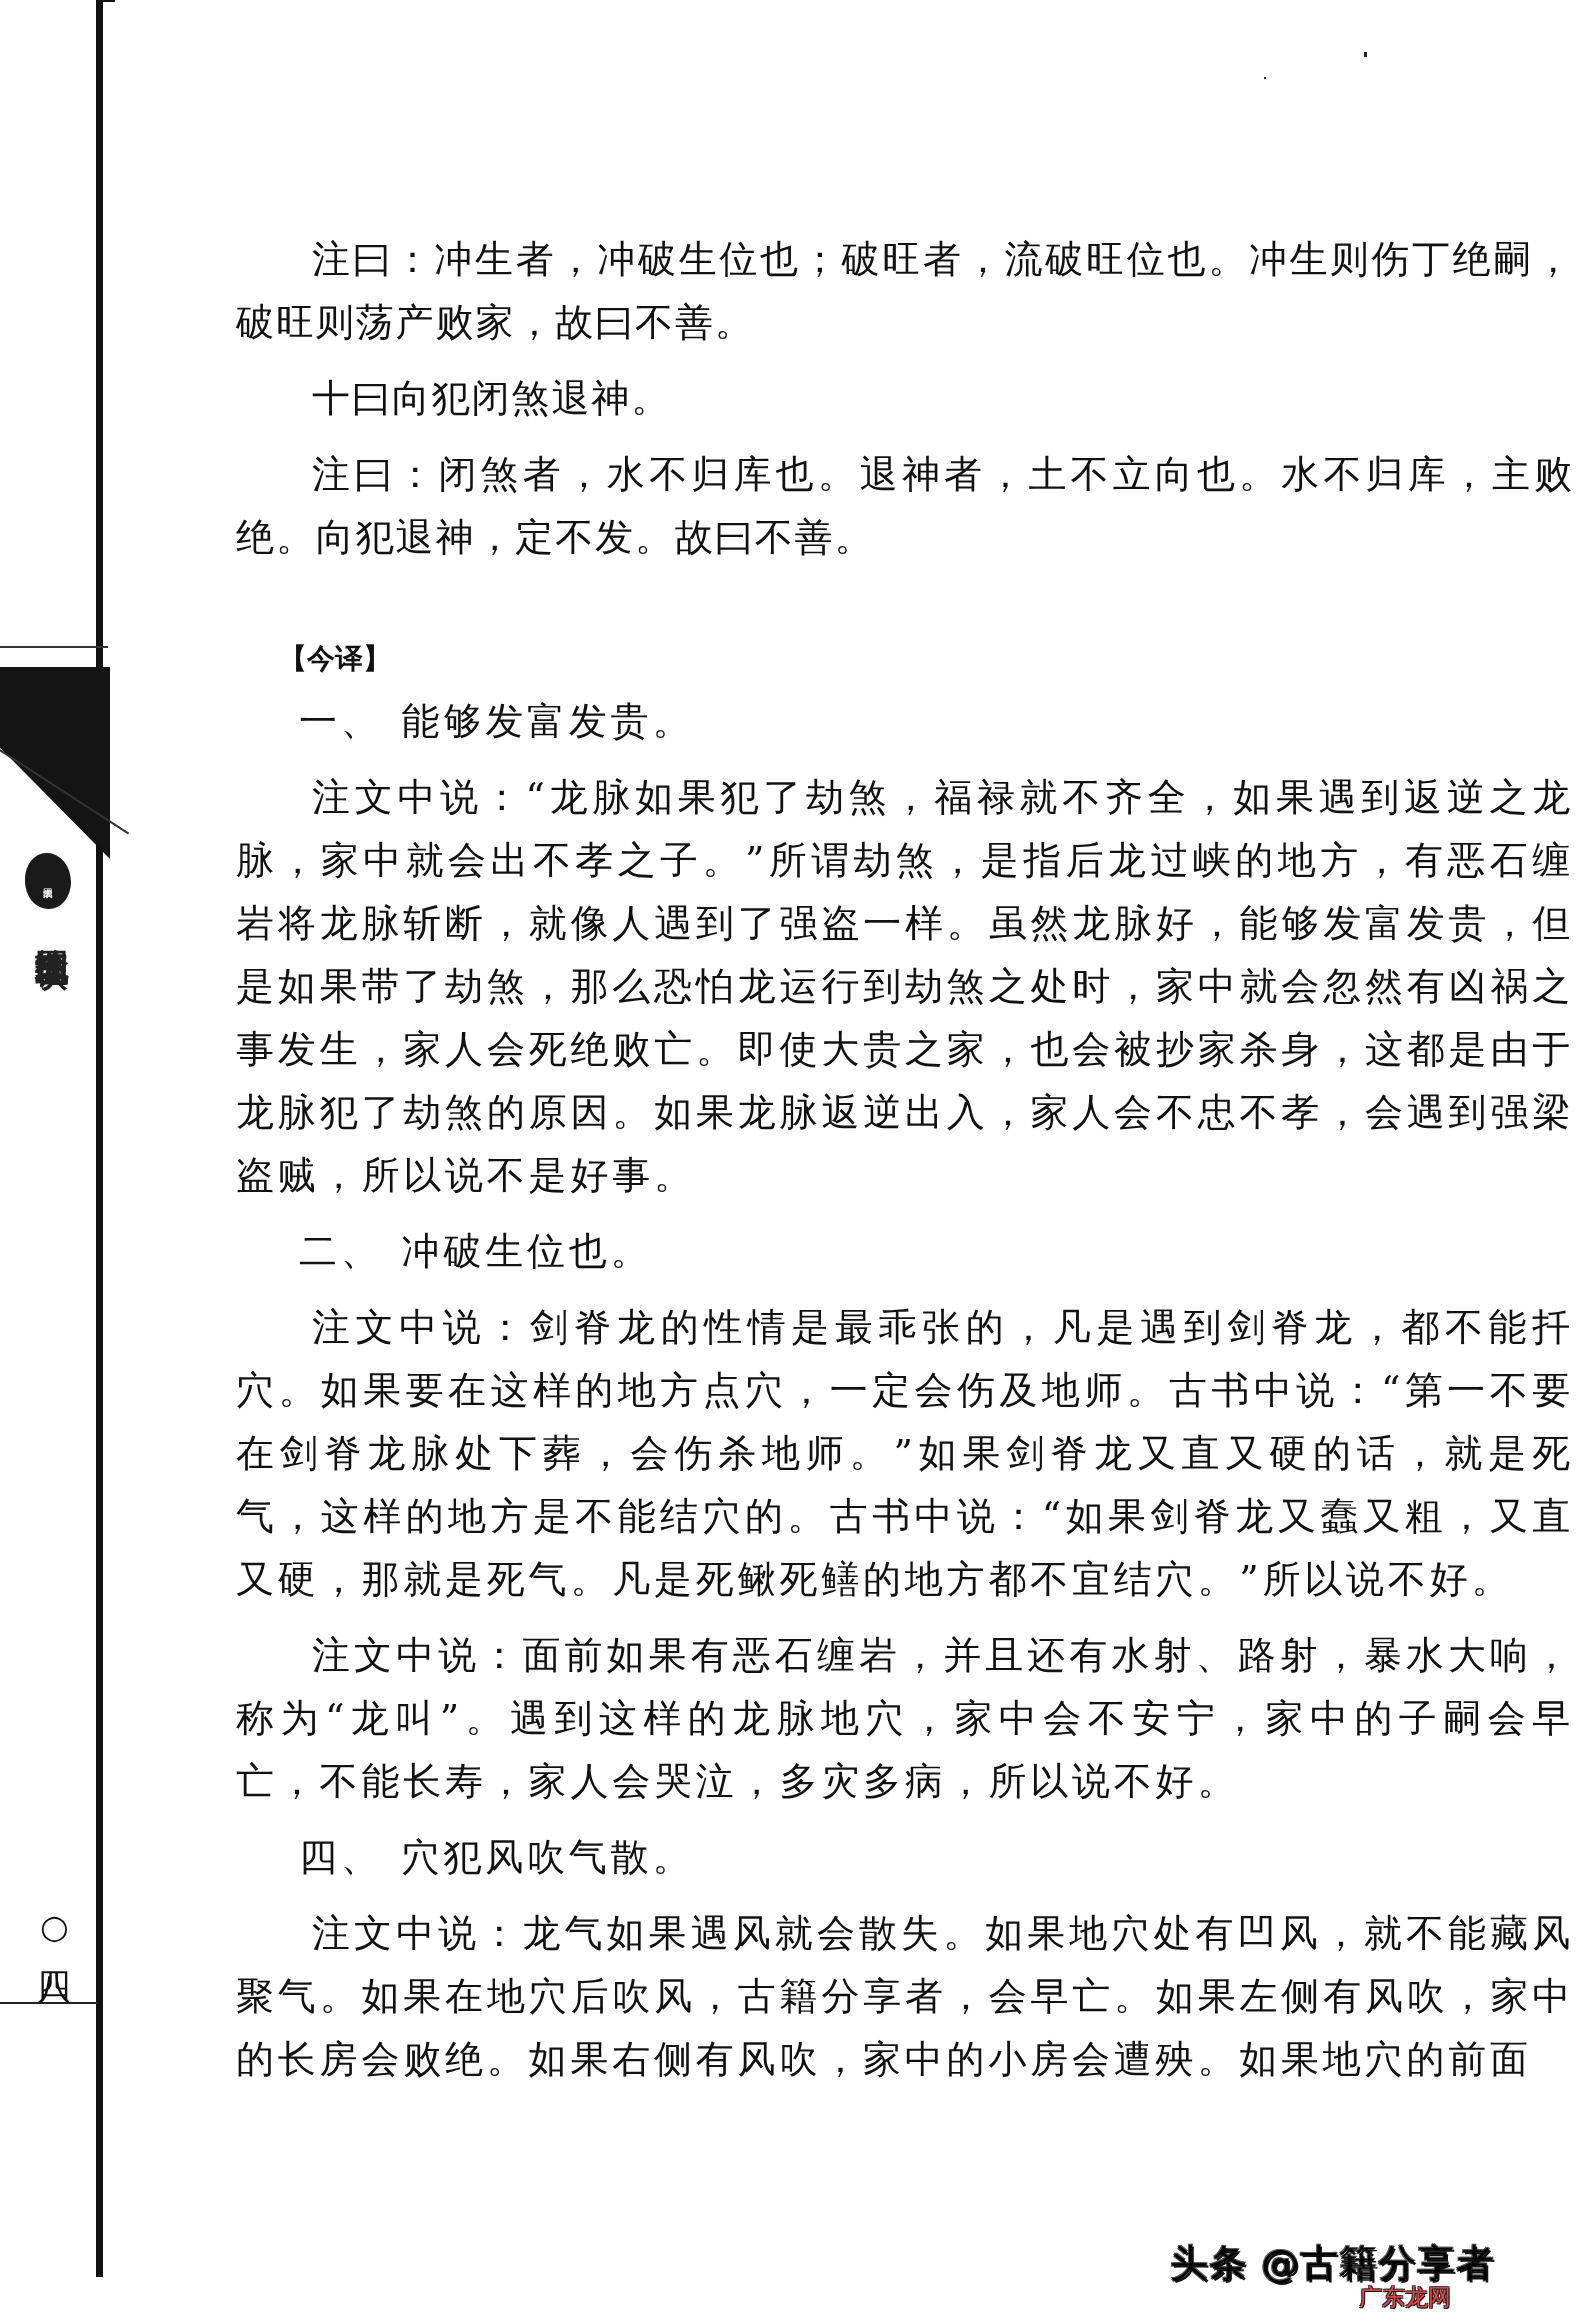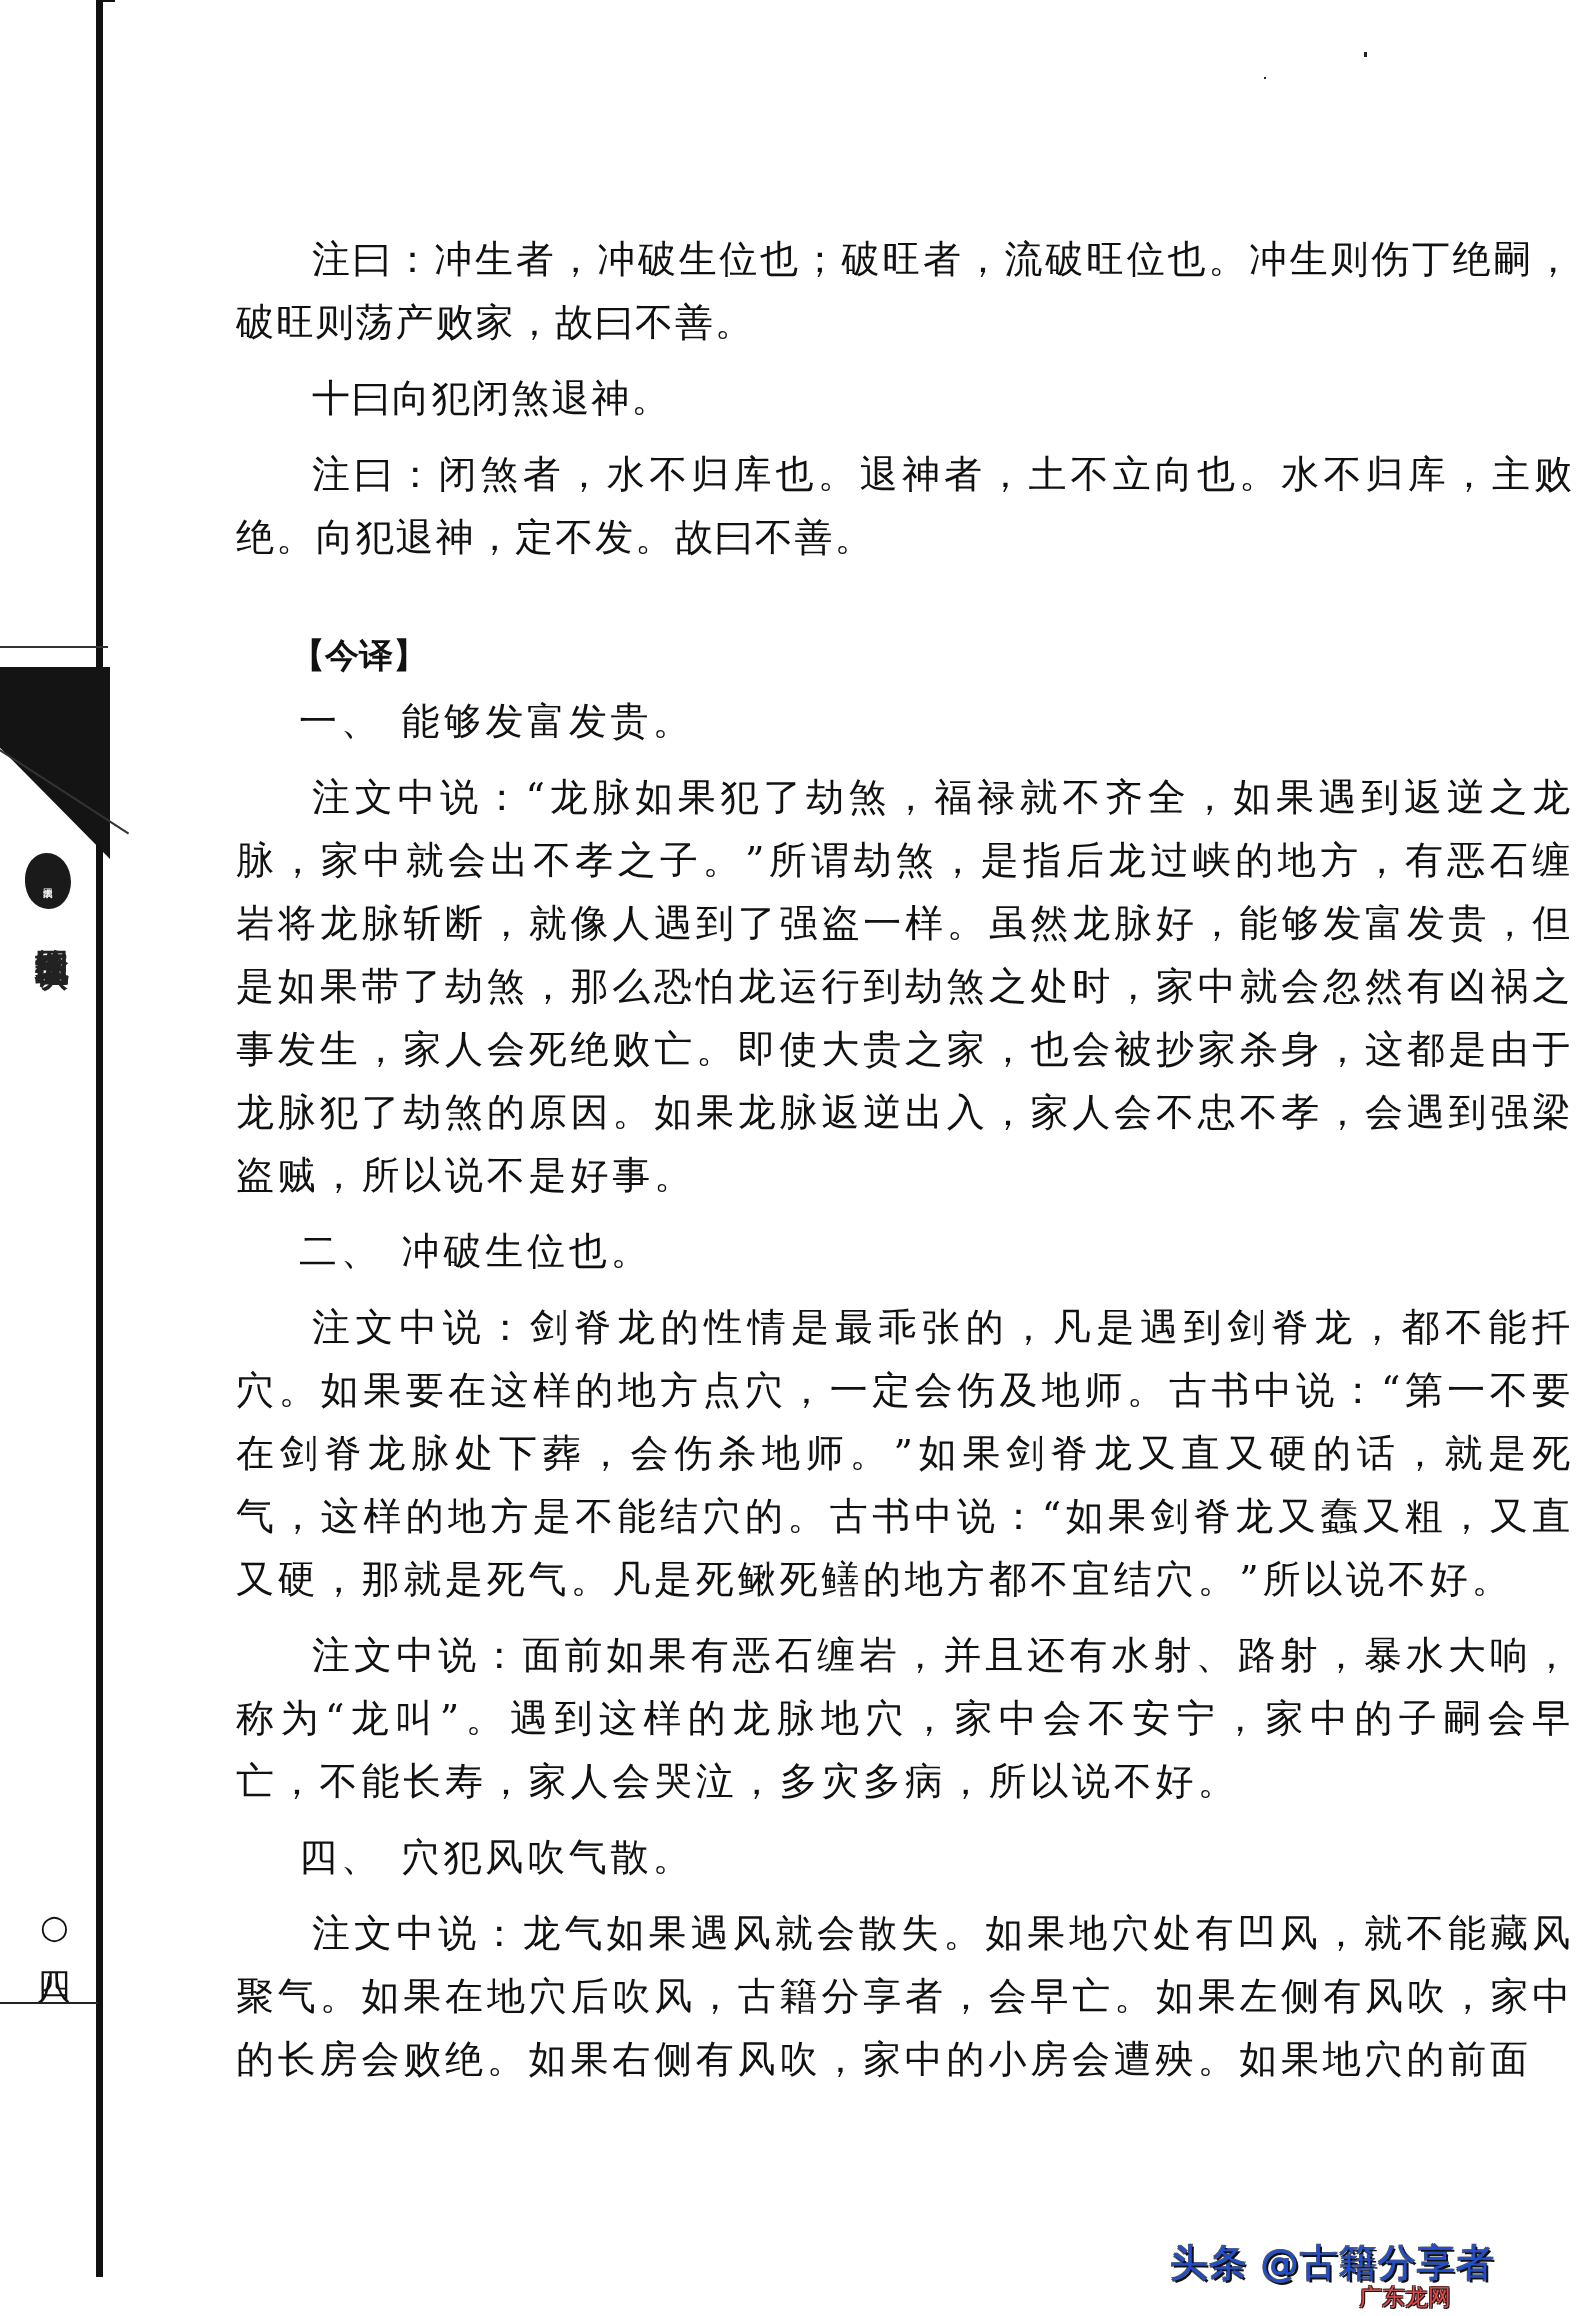--- a/index.html
+++ b/index.html
@@ -52,34 +52,34 @@
   
   .text-block {
     position: absolute; left: 223px; top: 215px; width: 1364px;
   }
   .para {
     margin: 13px; font-size: 38px; line-height: 63px; letter-spacing: 1.9px;
     text-align: justify; text-indent: 2em;
   }
   .para.dense { letter-spacing: 3.8px; }
   .heading-bracket {
-    margin: 58px 0 0 0; font-size: 34px; line-height: 63px; font-weight: bold;
-    font-family: Liberation Mono, monospace;
+    margin: 58px 0 0 0; font-size: 28px; line-height: 63px; font-weight: bold;
+    font-family: Liberation Sans, sans-serif;
     text-indent: 2em;
   }
   .item-title {
     margin: 0; font-size: 38px; line-height: 63px; text-indent: 2em; letter-spacing: 3.8px;
   }
   .item-title .num { margin-right: 19px; }
 
   
   .watermark {
     position: absolute; left: 1170px; top: 2238px;
     font-family: "DejaVu Sans", "Liberation Sans", sans-serif;
-    font-size: 38px; color: #1d4ed8;
+    font-size: 38px; color: #000000;
     text-shadow: 1.9px 1.9px 0 #111, -1px -1px 0 #555, 1px -1px 0 #555, -1px 1px 0 #555;
     letter-spacing: 1px;
   }
   .watermark-sub {
     position: absolute; left: 1359px; top: 2282px;
     font-family: "DejaVu Sans", "Liberation Sans", sans-serif;
     font-size: 23px; color: #ef4444;
     text-shadow: 1px 1px 0 #111, -1px -1px 0 #333, 1px -1px 0 #333, -1px 1px 0 #333;
   }
   .speck { position: absolute; width: 2.9px; height: 4.8px; background: #222; }

